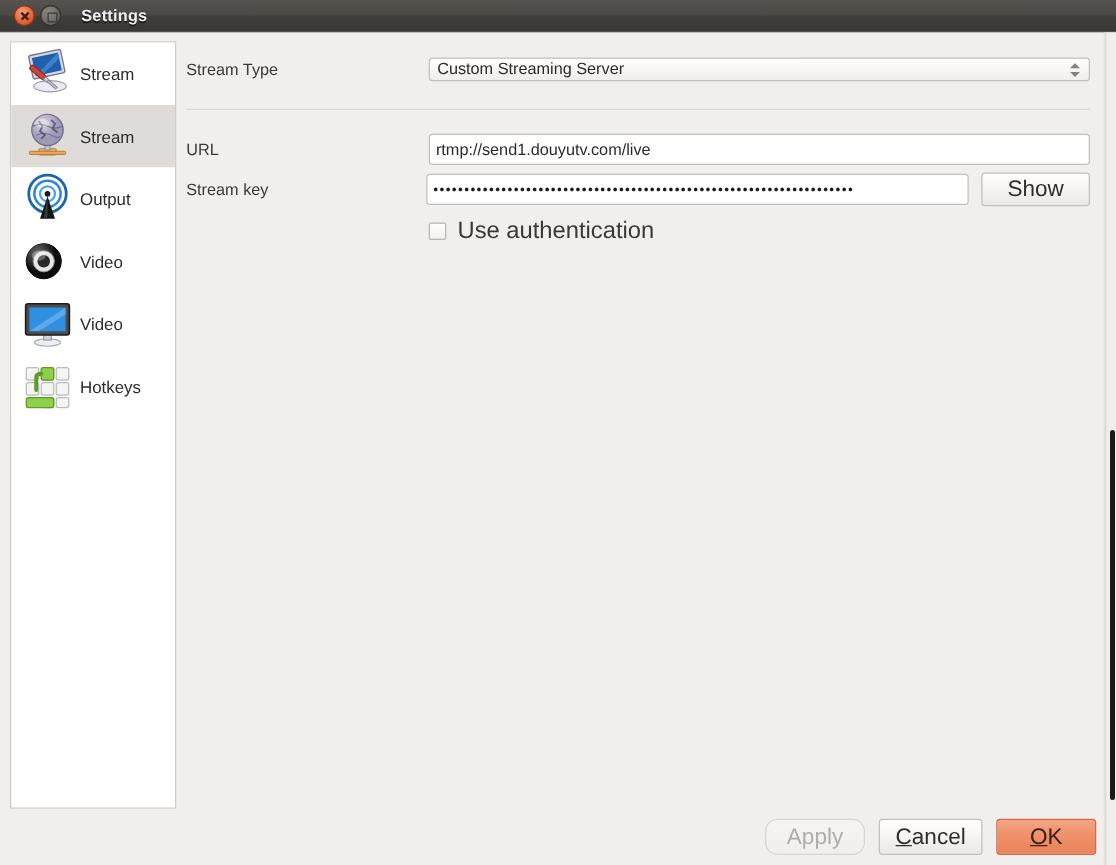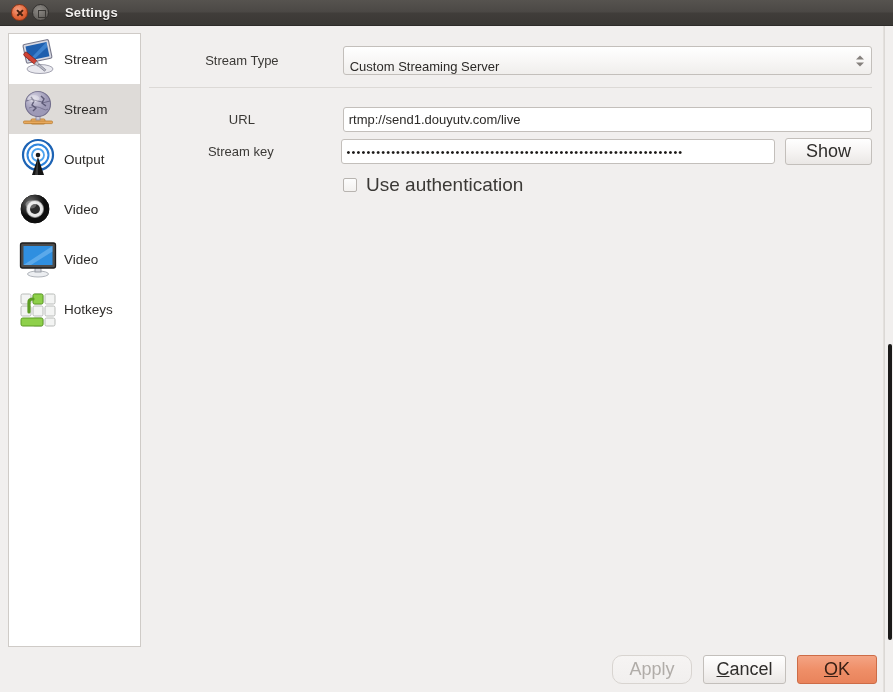--- a/index.html
+++ b/index.html
@@ -120,32 +120,32 @@
   }
 
   .form-row {
     position: absolute;
     display: flex;
     align-items: center;
   }
   .f-label {
     font-size: 13px;
     color: #3b3936;
-    text-align: center;
+    text-align: left;
     white-space: nowrap;
   }
 
   
   .combo {
-    height: 29px;
+    height: 19px;
     background: linear-gradient(to bottom, #ffffff 0%, #f7f6f5 55%, #f0eeec 100%);
     border: 1px solid #c3bfbb;
     border-radius: 3px;
     display: flex;
-    align-items: flex-end;
+    align-items: flex-start;
     position: relative;
     font-size: 13px;
     color: #2c2a28;
     padding-left: 6px;
     cursor: pointer;
   }
   .spin {
     position: absolute;
     right: 6px; top: 50%;
     transform: translateY(-50%);

